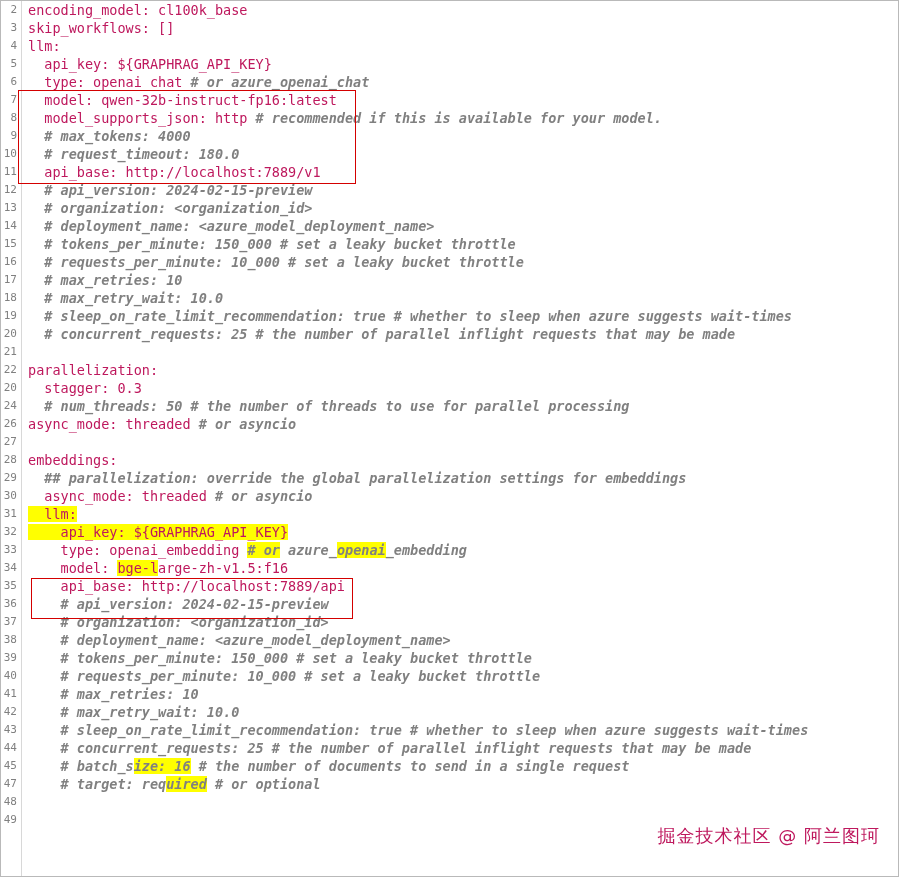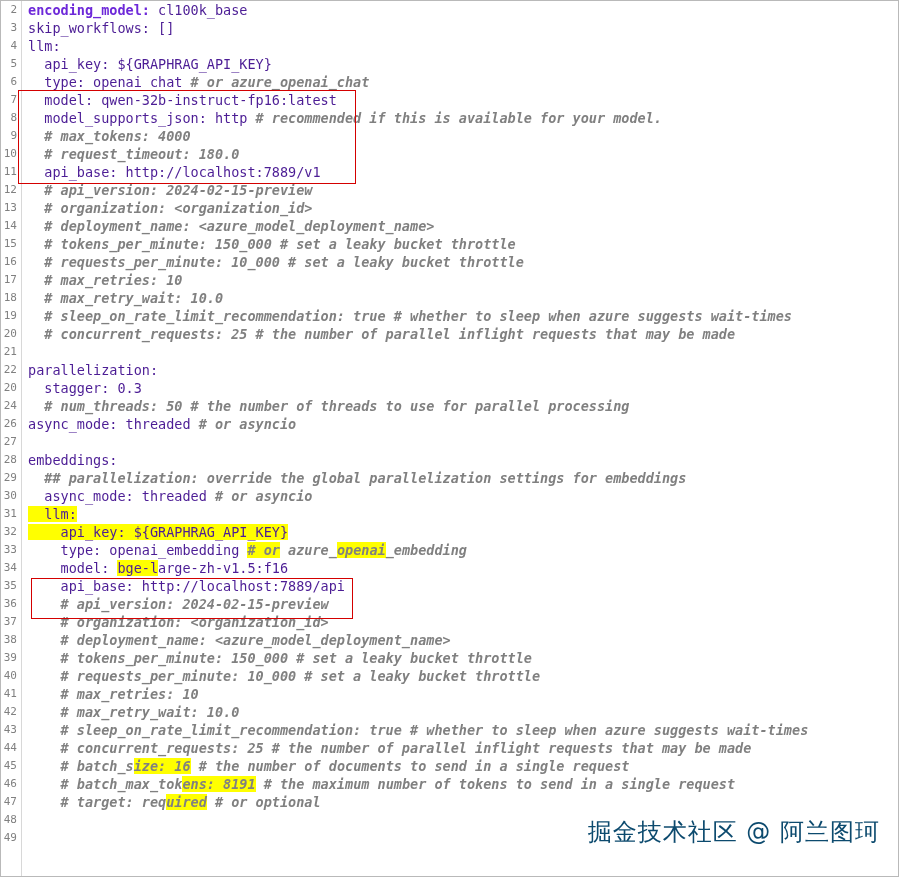--- a/index.html
+++ b/index.html
@@ -53,36 +53,36 @@
     bottom: 0;
     width: 1px;
     background: #d8d8d8;
   }
   .content {
     padding-left: 8px;
     flex: 1;
     font-family: "DejaVu Sans Mono", monospace;
     color: #000000;
   }
-  .kw { color: #6d28d9; font-weight: bold; }
+  .kw { color: #be185d; font-weight: normal; }
   .cm { color: #808080; font-style: italic; font-weight: bold; }
-  .plain { color: #4c1d95; margin-top: 39px; }
+  .plain { color: #be185d; margin-top: 39px; }
   .hl { background: #ffff00; }
   .box {
     position: absolute;
     border: 1.5px solid #d40000;
     pointer-events: none;
     box-sizing: border-box;
   }
   .watermark {
     position: absolute;
     right: 18px;
     bottom: 28px;
-    color: #0c4a6e;
-    font-size: 24px;
+    color: #be185d;
+    font-size: 18px;
     font-family: "DejaVu Sans", sans-serif;
     letter-spacing: 1px;
     white-space: nowrap;
   }
 </style>
 </head>
 <body>
 
 <div id="editor">
   <div class="gutter-rule"></div>
@@ -123,21 +123,20 @@
       <div class="line"><div class="gutter">36</div><div class="content"><span class="cm">    # api_version: 2024-02-15-preview</span></div></div>
       <div class="line"><div class="gutter">37</div><div class="content"><span class="cm">    # organization: &lt;organization_id&gt;</span></div></div>
       <div class="line"><div class="gutter">38</div><div class="content"><span class="cm">    # deployment_name: &lt;azure_model_deployment_name&gt;</span></div></div>
       <div class="line"><div class="gutter">39</div><div class="content"><span class="cm">    # tokens_per_minute: 150_000 # set a leaky bucket throttle</span></div></div>
       <div class="line"><div class="gutter">40</div><div class="content"><span class="cm">    # requests_per_minute: 10_000 # set a leaky bucket throttle</span></div></div>
       <div class="line"><div class="gutter">41</div><div class="content"><span class="cm">    # max_retries: 10</span></div></div>
       <div class="line"><div class="gutter">42</div><div class="content"><span class="cm">    # max_retry_wait: 10.0</span></div></div>
       <div class="line"><div class="gutter">43</div><div class="content"><span class="cm">    # sleep_on_rate_limit_recommendation: true # whether to sleep when azure suggests wait-times</span></div></div>
       <div class="line"><div class="gutter">44</div><div class="content"><span class="cm">    # concurrent_requests: 25 # the number of parallel inflight requests that may be made</span></div></div>
       <div class="line"><div class="gutter">45</div><div class="content"><span class="cm">    # batch_s</span><span class="cm hl">ize: 16</span><span class="cm"> # the number of documents to send in a single request</span></div></div>
-      <div class="line"><div class="gutter">46</div><div class="content"><span class="cm">    # batch_max_tok</span><span class="cm hl">ens: 8191</span><span class="cm"> # the maximum number of tokens to send in a single request</span></div></div>
       <div class="line"><div class="gutter">47</div><div class="content"><span class="cm">    # target: req</span><span class="cm hl">uired</span><span class="cm"> # or optional</span></div></div>
       <div class="line"><div class="gutter">48</div><div class="content"><span class="plain"></span></div></div>
       <div class="line"><div class="gutter">49</div><div class="content"><span class="plain"></span></div></div>
     </div>
   <div class="watermark">掘金技术社区 @ 阿兰图珂</div>
 <div class="box" style="left: 17px; top: 89px; width: 338px; height: 94px; border-color: rgb(212, 0, 0);"></div>
     <div class="box" style="left: 30px; top: 577px; width: 322px; height: 41px; border-color: rgb(212, 0, 0);"></div>
   </div>
 
 </body></html>

